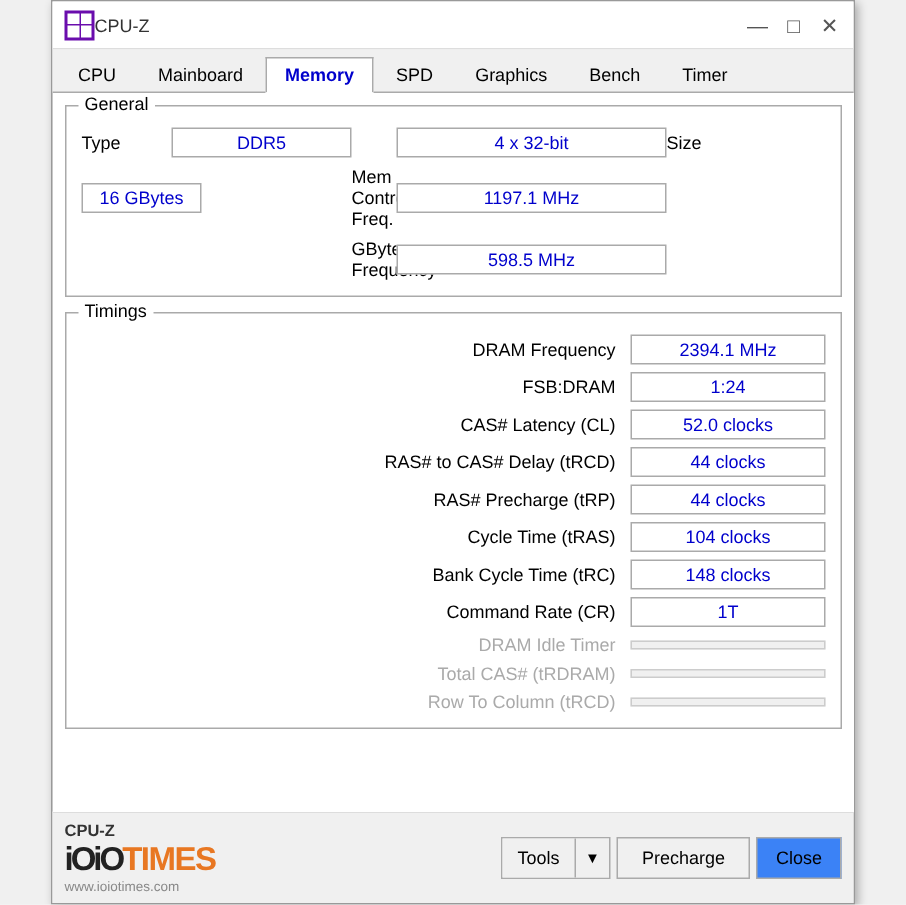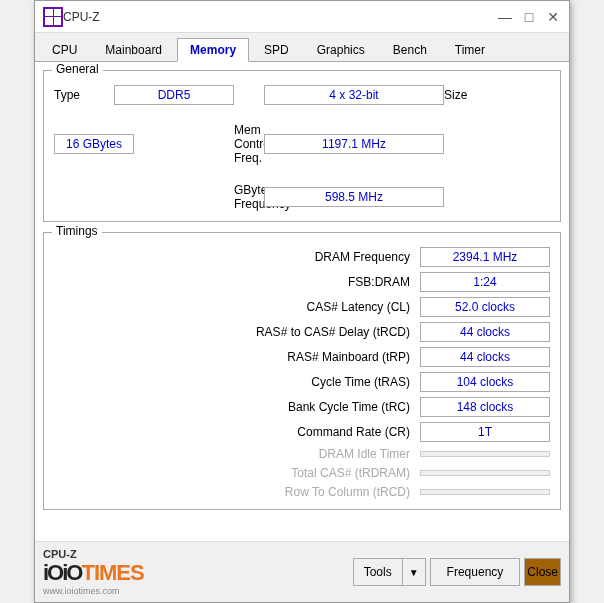--- a/index.html
+++ b/index.html
@@ -185,23 +185,23 @@
     .validate-btn {
       padding: 4px 16px;
       border: 1px solid #aaa;
       background: #f0f0f0;
       cursor: pointer;
       font-size: 12px;
       height: 28px;
       margin-left: 4px;
     }
     .close-btn {
-      padding: 4px 2px;
-      border: 1px solid #aaa;
-      background: #a16207;
+      padding: 4px 12px;
+      border: 1px solid #aaa;
+      background: #3b82f6;
       cursor: pointer;
       font-size: 12px;
       height: 28px;
       margin-left: 4px;
     }
     .watermark {
       font-size: 9px;
       color: #888;
       display: block;
     }
@@ -246,21 +246,21 @@
     <div class="tab">SPD</div>
     <div class="tab">Graphics</div>
     <div class="tab">Bench</div>
     <div class="tab">Timer</div>
   </div>
 
   <div class="content">
 
     <div class="group-box">
       <span class="group-box-title">General</span>
-      <div style="display: grid; grid-template-columns: 60px 120px 30px 180px 140px; gap: 18px 0; margin-top: 8px; align-items: center;">
+      <div style="display: grid; grid-template-columns: 60px 120px 30px 180px 140px; gap: 6px 0; margin-top: 8px; align-items: center;">
 
         <span class="label">Type</span>
         <div class="value-box">DDR5</div>
         <span></span>
         <div class="value-box">4 x 32-bit</div>
 
         <span class="label">Size</span>
         <div class="value-box">16 GBytes</div>
         <span></span>
         <span class="right-label">Mem Controller Freq.</span>
@@ -283,21 +283,21 @@
 
         <span class="timings-label">FSB:DRAM</span>
         <div class="value-box">1:24</div>
 
         <span class="timings-label">CAS# Latency (CL)</span>
         <div class="value-box">52.0 clocks</div>
 
         <span class="timings-label">RAS# to CAS# Delay (tRCD)</span>
         <div class="value-box">44 clocks</div>
 
-        <span class="timings-label">RAS# Mainboard (tRP)</span>
+        <span class="timings-label">RAS# Precharge (tRP)</span>
         <div class="value-box">44 clocks</div>
 
         <span class="timings-label">Cycle Time (tRAS)</span>
         <div class="value-box">104 clocks</div>
 
         <span class="timings-label">Bank Cycle Time (tRC)</span>
         <div class="value-box">148 clocks</div>
 
         <span class="timings-label">Command Rate (CR)</span>
         <div class="value-box">1T</div>
@@ -327,17 +327,17 @@
           <span style="font-size: 22px; font-weight: 900; color: #e87722; letter-spacing: -1px;">TIMES</span>
         </div>
         <span class="watermark">www.ioiotimes.com</span>
       </div>
     </div>
     <div class="footer-buttons">
       <div class="tools-group">
         <span class="tools-label">Tools</span>
         <span class="tools-arrow">▼</span>
       </div>
-      <button class="validate-btn">Frequency</button>
+      <button class="validate-btn">Precharge</button>
       <button class="close-btn">Close</button>
     </div>
   </div>
 </div>
 
 </body></html>

